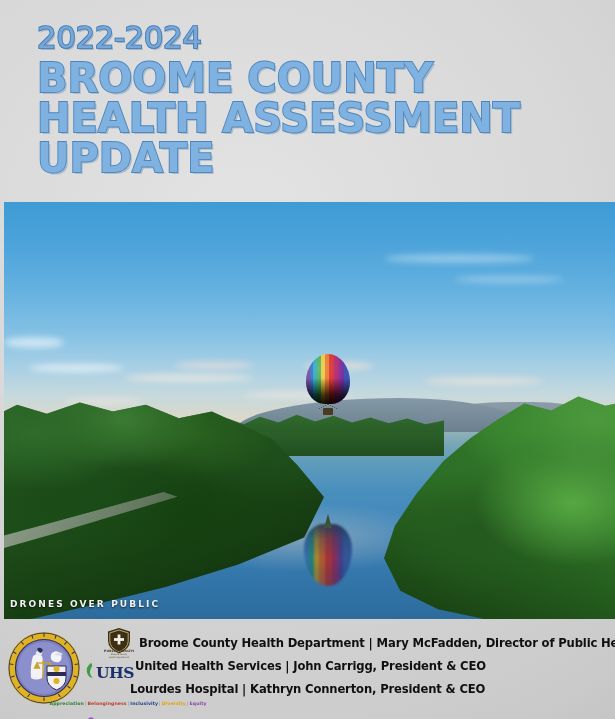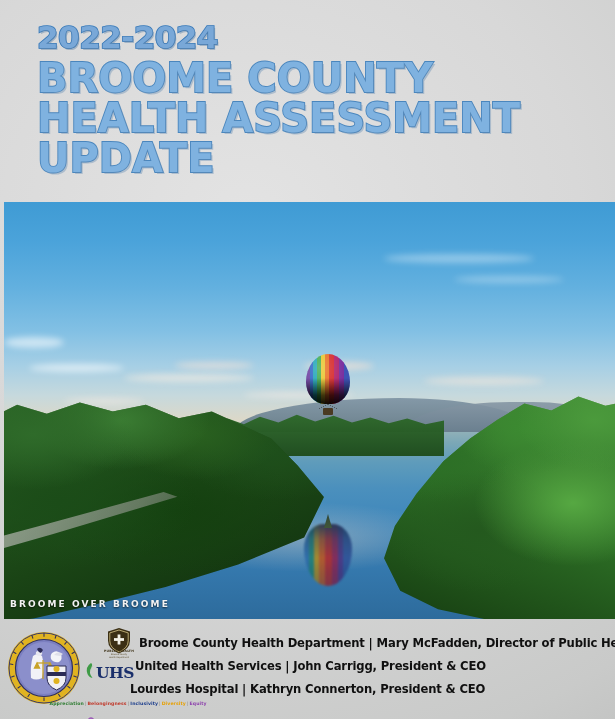--- a/index.html
+++ b/index.html
@@ -26,21 +26,21 @@
   
   .title-block {
     position: absolute;
     left: 37px;
     top: 22px;
     width: 560px;
   }
 
   .year {
     font-family: "DejaVu Sans", sans-serif;
-    font-weight: 700;
+    font-weight: 400;
     font-size: 31px;
     letter-spacing: -0.5px;
     line-height: 1.0;
     color: #79a8d8;
     -webkit-text-stroke: 1.6px #3e7ab5;
     paint-order: stroke fill;
     text-shadow: 1.5px 1.5px 0 rgba(90,130,170,0.45);
     margin: 0 0 5px 0;
     background: linear-gradient(180deg, #a9cdec 0%, #7fb0df 45%, #5f95cd 100%);
     -webkit-background-clip: text;
@@ -425,21 +425,21 @@
       </div>
 
       <div class="balloon">
         <div class="balloon-envelope">
           <div class="balloon-shade"></div>
         </div>
         <div class="balloon-lines"></div>
         <div class="balloon-basket"></div>
       </div>
 
-      <div class="watermark">BROOME OVER BROOME</div>
+      <div class="watermark">DRONES OVER PUBLIC</div>
     </div>
   </div>
 
   <div class="footer">
 
     <div class="seal">
       <svg viewBox="0 0 74 74" width="74" height="74">
         <circle cx="37" cy="37" r="36" fill="#e0b321"></circle>
         <circle cx="37" cy="37" r="35" fill="none" stroke="#3a3a6b" stroke-width="1"></circle>
         <circle cx="37" cy="37" r="28.5" fill="#7b7fc0"></circle>

